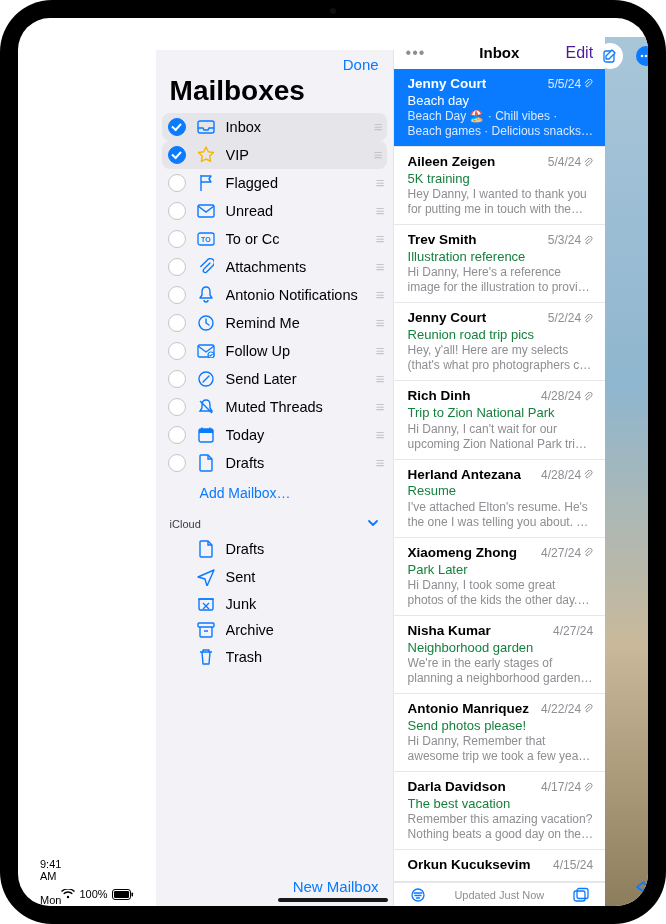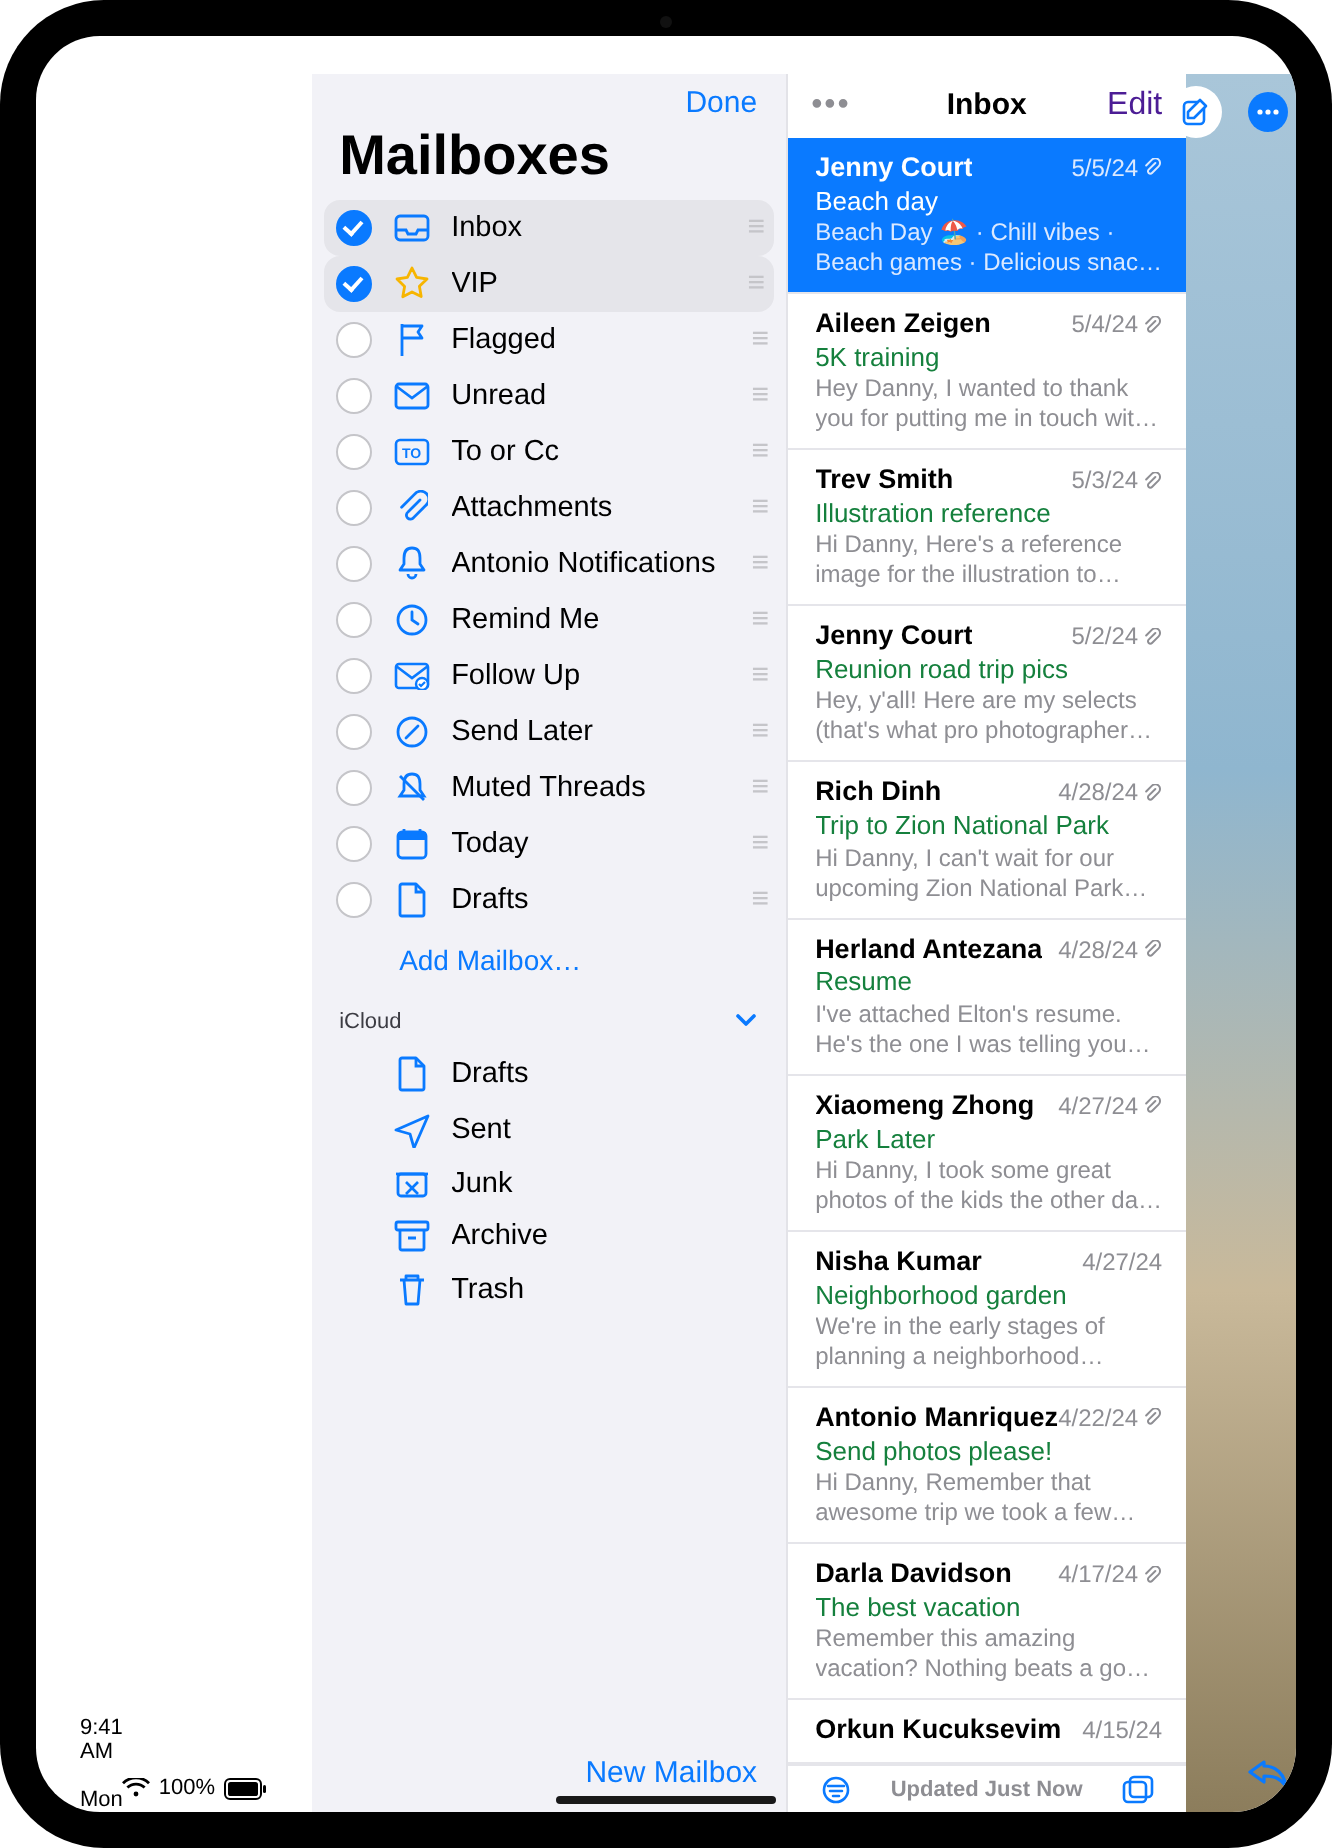--- a/index.html
+++ b/index.html
@@ -23,21 +23,21 @@
 .statusbar {
   height: 24px; display: flex; justify-content: space-between; align-items: center;
   padding: 0 22px; font-size: 11px; color: #000; font-weight: 500;
 }
 .statusbar .right { display: flex; align-items: center; gap: 4px; }
 .wifi, .battery { display: inline-flex; align-items: center; }
 .battery svg, .wifi svg { display: block; }
 
 
 .cols { flex: 1; display: flex; min-height: 0; position: relative; }
-.sidebar { width: 238px; background: #f2f2f7; display: flex; flex-direction: column; border-right: 1px solid rgba(0,0,0,0.06); }
+.sidebar { width: 238px; background: #f2f2f7; display: flex; flex-direction: column; border-right: 1px solid rgba(0,0,0,0.06); margin-top: 13px; }
 .inbox { flex: 1; background: #fff; display: flex; flex-direction: column; min-width: 0; }
 .bg-strip {
   width: 60px; background: linear-gradient(180deg,#a9c6d9 0%,#8fb6cf 40%,#c9b99a 70%,#8c7d5c 100%);
   position: relative; flex-shrink: 0;
 }
 .compose-icons {
   position: absolute; top: 6px; right: 6px; display: flex; gap: 10px; align-items: center;
 }
 .circle-btn { width: 26px; height: 26px; display:flex;align-items:center;justify-content:center; color:#0a7aff; }
 .compose-badge { background:#fff; border-radius:50%; }
@@ -75,34 +75,34 @@
 }
 .ib-dots { position:absolute; left:12px; color:#8e8e93; font-size:16px; letter-spacing:1px; }
 .ib-title { font-size:15px; font-weight:600; }
 .ib-edit { position:absolute; right:12px; color:#4c1d95; font-size:16px; }
 
 .msg-list { flex:1; overflow:auto; }
 .msg {
   padding:7px 12px 7px 14px; border-bottom:0.5px solid #e5e5ea; font-size:12.5px; line-height:1.25;
 }
 .msg.sel { background:#0a7aff; color:#fff; }
-.msg .row1 { display:flex; justify-content:space-between; align-items:baseline; gap:0; }
+.msg .row1 { display:flex; justify-content:space-between; align-items:baseline; gap:12px; }
 .msg .from { font-weight:600; font-size:13.5px; white-space:nowrap; overflow:hidden; text-overflow:ellipsis; }
 .msg .date { font-size:12px; color:#8e8e93; white-space:nowrap; display:flex; align-items:center; gap:2px; }
 .msg.sel .date { color:#dbe9ff; }
 .msg .subj { font-size:13px; color:#15803d; white-space:nowrap; overflow:hidden; text-overflow:ellipsis; }
 .msg.sel .subj { color:#ffffff; }
 .msg .prev { color:#8e8e93; font-size:12px; overflow:hidden; display:-webkit-box; -webkit-line-clamp:2; -webkit-box-orient:vertical; }
 .msg.sel .prev { color:#dbe9ff; }
 .clip { width:10px; height:10px; color:#8e8e93; }
 .msg.sel .clip { color:#dbe9ff; }
 
 .ib-footer {
   height:24px; display:flex; align-items:center; justify-content:space-between; padding:0 14px;
-  border-top:0.5px solid #e5e5ea; font-size:11px; color:#8e8e93;font-weight:bold;
+  border-top:0.5px solid #e5e5ea; font-size:11px; color:#8e8e93;
 }
 .ib-footer .center { flex:1; text-align:center; }
 .ib-footer .fbtn { color:#0a7aff; width:20px; display:flex; justify-content:center; }
 
 .home-ind { position:absolute; bottom:4px; left:50%; transform:translateX(-50%); width:110px; height:4px; background:#000; border-radius:3px; opacity:.9; }
 
 .reply-btn { position:absolute; bottom:6px; right:8px; color:#0a7aff; }
 </style>
 </head>
 <body>

